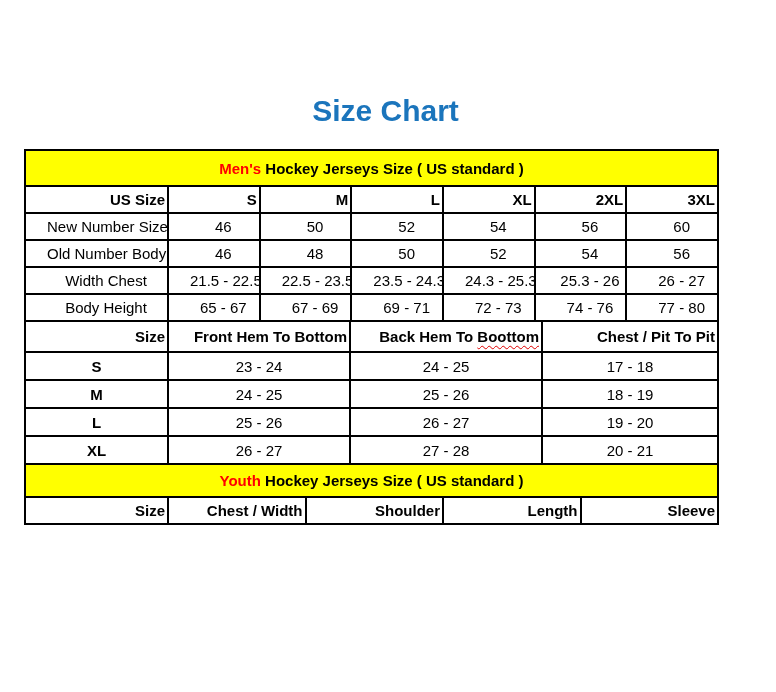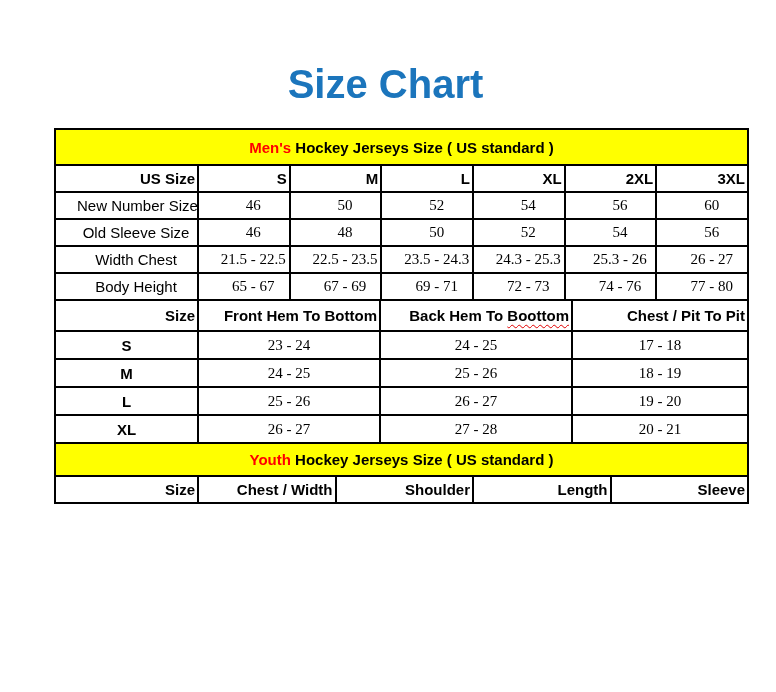--- a/index.html
+++ b/index.html
@@ -8,30 +8,30 @@
     width: 776px; height: 692px;
     background: #ffffff;
     font-family: "Liberation Sans", sans-serif;
     color: #000;
     overflow: hidden;
   }
   .page { position: relative; width: 776px; height: 692px; }
   .page-title {
     width: 695px;
     margin: 0 0 0 38px;
-    padding-top: 62px;
+    padding-top: 94px;
     text-align: center;
-    font-size: 40px;
+    font-size: 30px;
     font-weight: bold;
     color: #1b75bc;
   }
   .tables { margin-top: 21px; }
   table.size-table {
     width: 695px;
-    margin-left: 54px;
+    margin-left: 24px;
     border-collapse: collapse;
     table-layout: fixed;
   }
   table.size-table + table.size-table { margin-top: -2px; }
   .size-table td, .size-table th {
     border: 2px solid #000;
     text-align: center;
     vertical-align: middle;
     font-size: 15px;
     padding: 0 2px;
@@ -44,21 +44,21 @@
     font-size: 17px;
     font-weight: bold;
   }
   .section-header .accent { color: #ff0000; }
   .size-table th { font-weight: bold; height: 27px; text-align: right; }
   tr.hdr-tall th { height: 31px; }
   tr.row-m td { height: 27px; padding-left: 21px; }
   tr.row-w td { height: 28px; }
   td.rlabel { font-weight: normal; }
   td.rlabel-b { font-weight: bold; }
-  td.val { font-weight: normal; font-family: Liberation Serif, serif; }
+  td.val { font-weight: normal; }
   .wavy {
     text-decoration-line: underline;
     text-decoration-style: wavy;
     text-decoration-color: #e00000;
     text-decoration-thickness: 1px;
     text-underline-offset: 3px;
   }
 </style>
 </head>
 <body>
@@ -95,21 +95,21 @@
       <tr class="row-m">
         <td class="rlabel">New Number Size</td>
         <td class="val">46</td>
         <td class="val">50</td>
         <td class="val">52</td>
         <td class="val">54</td>
         <td class="val">56</td>
         <td class="val">60</td>
       </tr>
       <tr class="row-m">
-        <td class="rlabel">Old Sleeve Size</td>
+        <td class="rlabel">Old Number Body</td>
         <td class="val">46</td>
         <td class="val">48</td>
         <td class="val">50</td>
         <td class="val">52</td>
         <td class="val">54</td>
         <td class="val">56</td>
       </tr>
       <tr class="row-m">
         <td class="rlabel">Width Chest</td>
         <td class="val">21.5 - 22.5</td>

